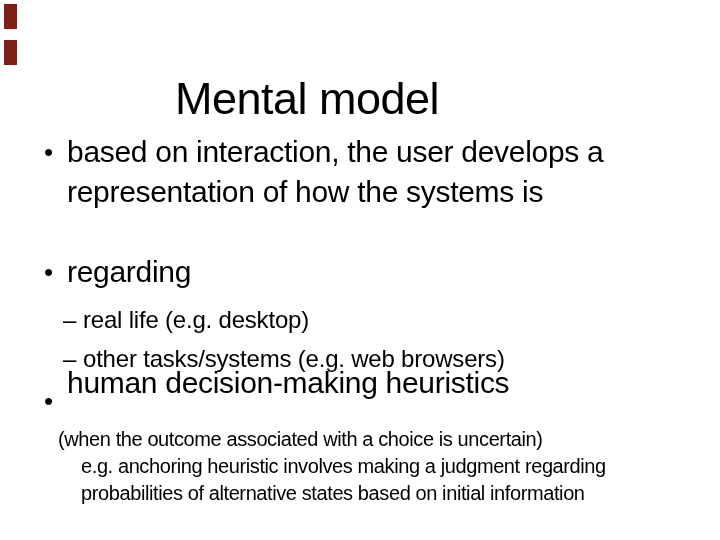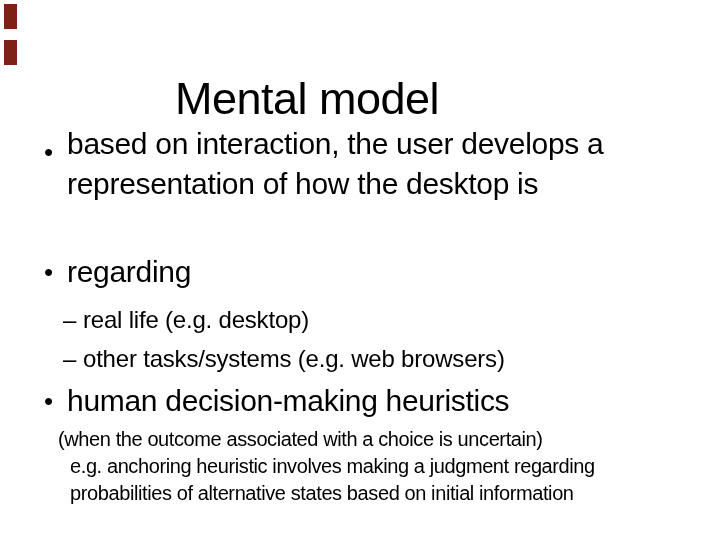--- a/index.html
+++ b/index.html
@@ -64,50 +64,50 @@
     width: 20px;
   }
   .notes {
     position: absolute;
     left: 58px;
     font-size: 20px;
     line-height: 27px;
     letter-spacing: -0.4px;
     white-space: nowrap;
   }
-  .notes .indented { margin-left: 12px; }
+  .notes .indented { margin-left: 23px; }
 </style>
 </head>
 <body>
 
 <div class="slide">
 
   <span class="corner-sq sq1"></span>
   <span class="corner-sq sq2"></span>
 
   <h1 class="slide-title">Mental model</h1>
 
   <span class="bullet-glyph" style="top:132px">•</span>
-  <div class="para-l1" style="top:124px">
+  <div class="para-l1" style="top:132px">
     <div>based on interaction, the user develops a</div>
-    <div>representation of how the desktop is</div>
+    <div>representation of how the systems is</div>
   </div>
 
   <span class="bullet-glyph" style="top:252px">•</span>
   <div class="para-l1" style="top:252px">
     <div>regarding</div>
   </div>
 
   <div class="sub-list" style="top:300px">
     <div><span class="dash">–</span><span>real life (e.g. desktop)</span></div>
     <div><span class="dash">–</span><span>other tasks/systems (e.g. web browsers)</span></div>
   </div>
 
   <span class="bullet-glyph" style="top:381px">•</span>
-  <div class="para-l1" style="top:381px">
+  <div class="para-l1" style="top:363px">
     <div>human decision-making heuristics</div>
   </div>
 
   <div class="notes" style="top:426px">
     <div>(when the outcome associated with a choice is uncertain)</div>
     <div class="indented">e.g. anchoring heuristic involves making a judgment regarding</div>
     <div class="indented">probabilities of alternative states based on initial information</div>
   </div>
 
 </div>

